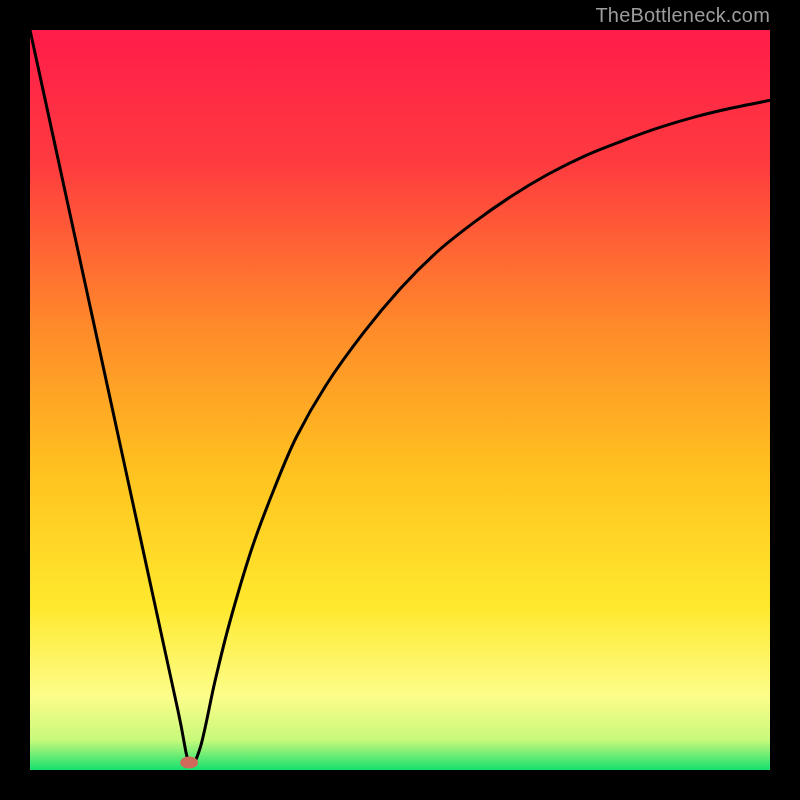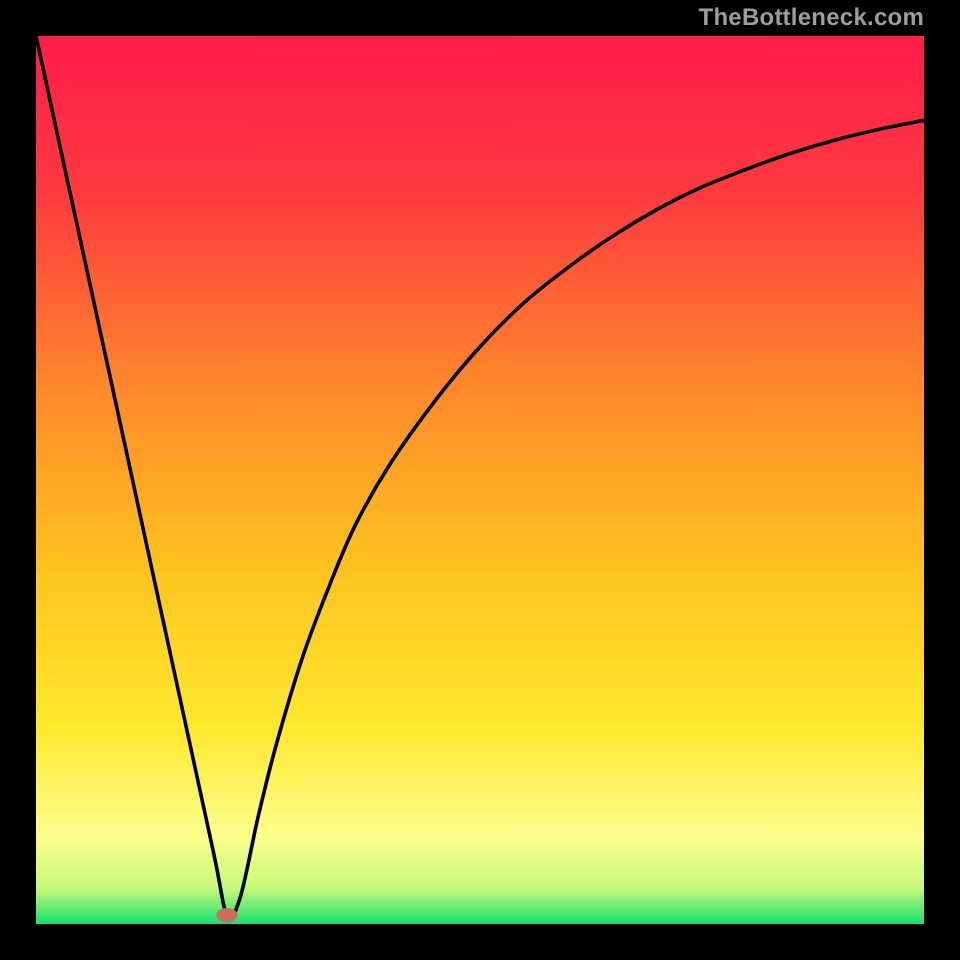--- a/index.html
+++ b/index.html
@@ -40,21 +40,21 @@
     width: 100%;
     height: 100%;
   }
   .watermark {
     position: absolute;
     top: 4px;
     right: 30px;
     color: #9d9d9d;
     font-size: 20px;
     letter-spacing: 0.2px;
-    font-weight: 700;
+    font-weight: 400;
   }
 </style>
 </head>
 <body>
 
 <div class="frame">
 
   <div class="watermark">TheBottleneck.com</div>
 
   <div class="plot-area">

